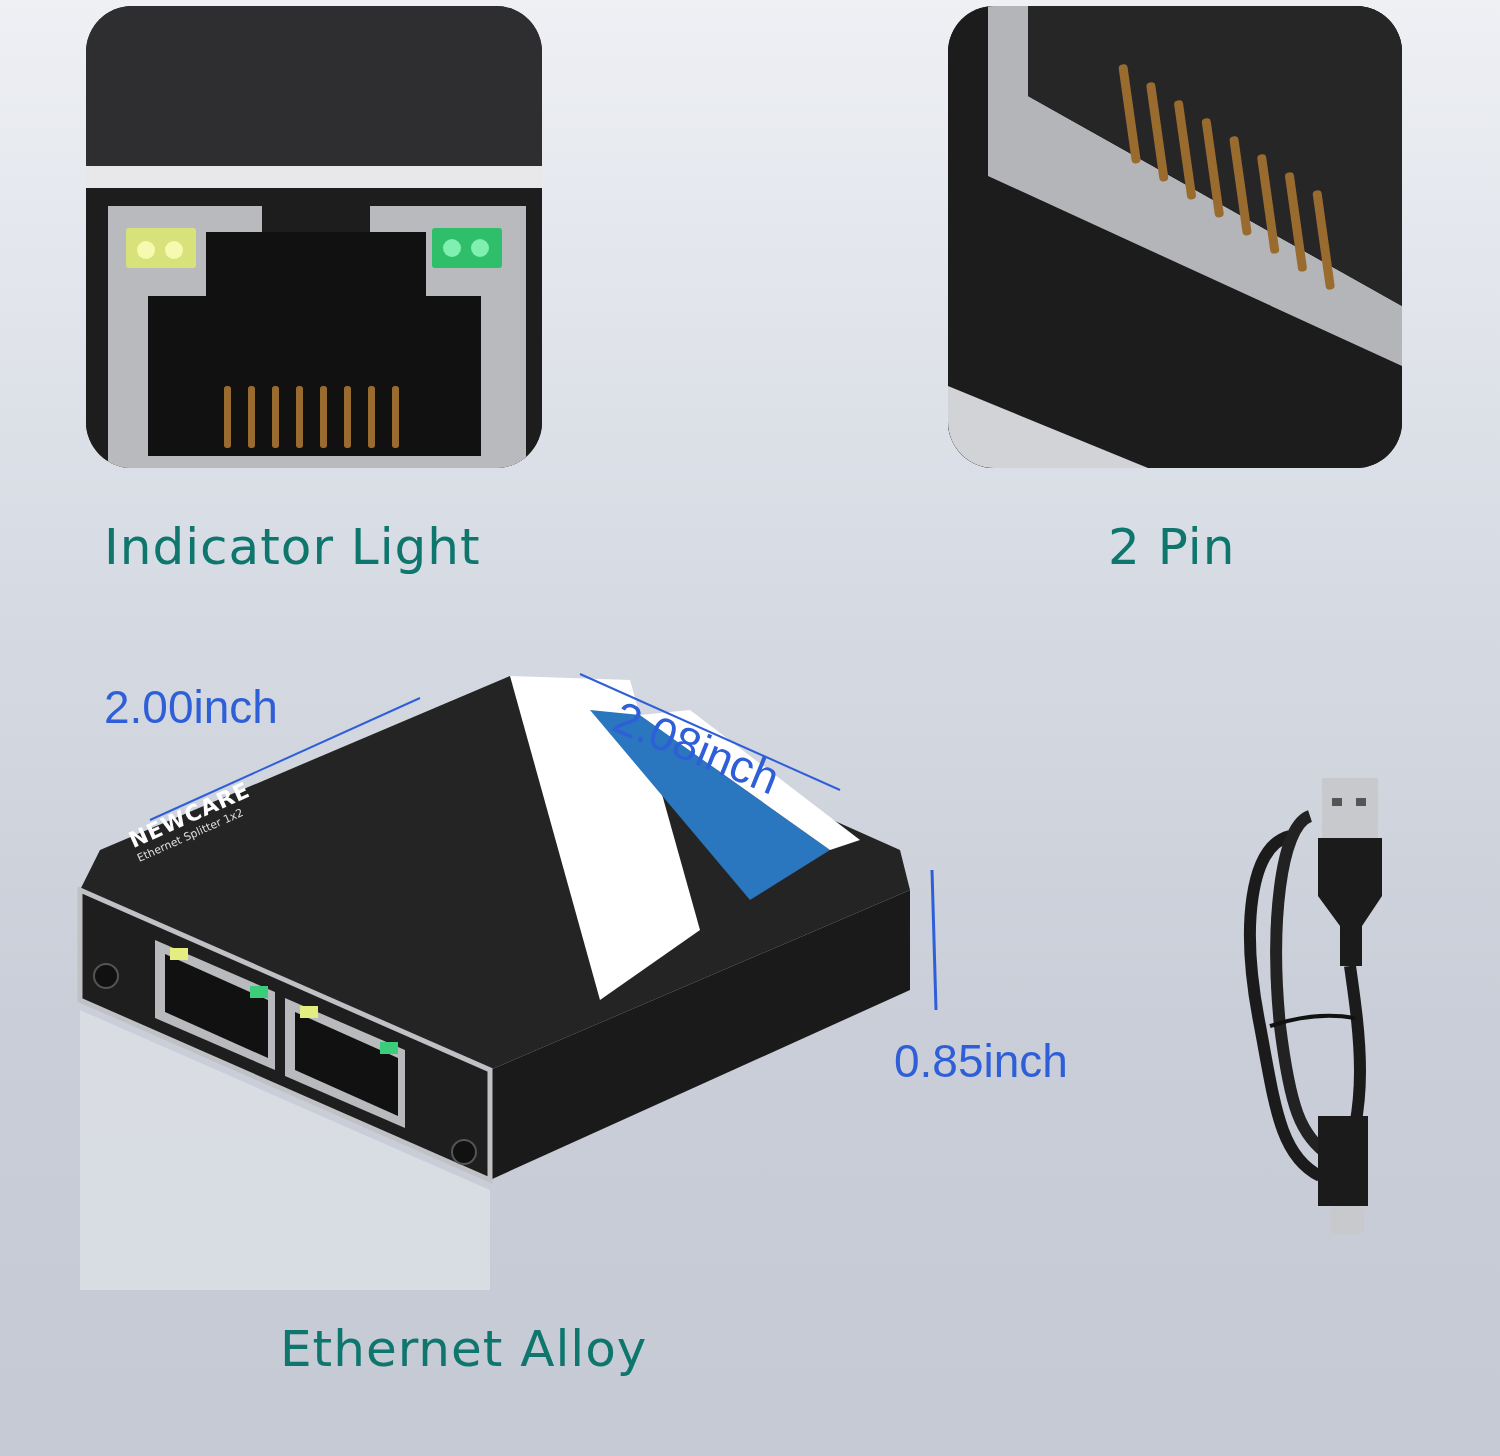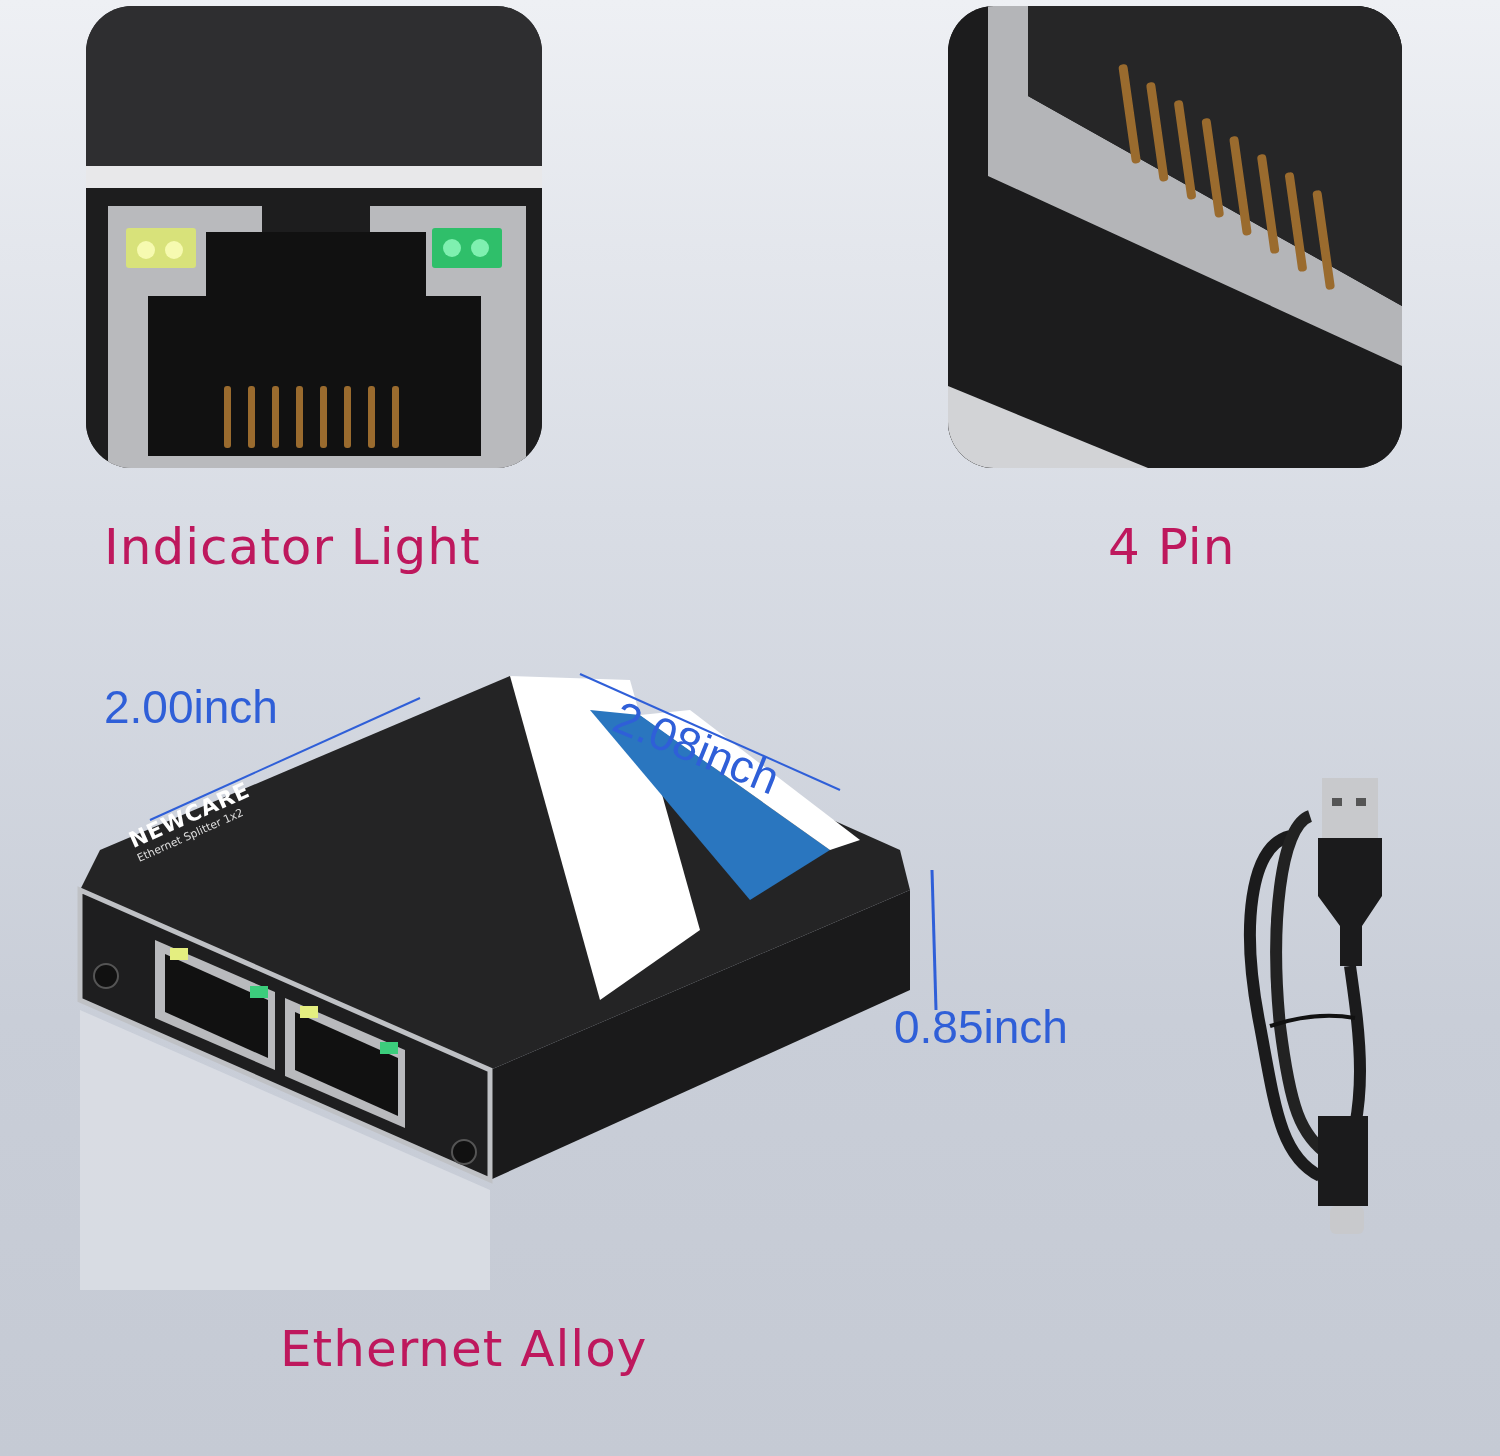--- a/index.html
+++ b/index.html
@@ -2,21 +2,21 @@
 <html><head>
 <meta charset="utf-8">
 <style>
   html, body { margin: 0; padding: 0; }
   body {
     width: 1500px; height: 1456px; position: relative; overflow: hidden;
     background: linear-gradient(180deg, #eef0f4 0%, #d9dde5 35%, #c9ced8 70%, #c5cad4 100%);
     font-family: "DejaVu Sans", "Liberation Sans", sans-serif;
   }
   .panel { position: absolute; overflow: hidden; border-radius: 46px; }
-  .label { position: absolute; color: #be185d; font-size: 50px; letter-spacing: 1px; white-space: nowrap; }
+  .label { position: absolute; color: #0f766e; font-size: 50px; letter-spacing: 1px; white-space: nowrap; }
   .dim { position: absolute; color: #2f5fd8; font-size: 46px; white-space: nowrap; font-family: "Liberation Sans", sans-serif; }
   svg { display: block; }
 </style>
 </head>
 <body>
 
 <div class="panel" style="left:86px; top:6px; width:456px; height:462px; background:#2a2a2b;">
   <svg width="456" height="462" viewBox="0 0 456 462">
     <rect x="0" y="0" width="456" height="160" fill="#2e2e30"></rect>
     <rect x="0" y="160" width="456" height="22" fill="#e8e8ea"></rect>
@@ -60,21 +60,21 @@
       <rect x="232" y="94" width="9" height="100" rx="4" transform="rotate(-8 236 140)"></rect>
       <rect x="260" y="112" width="9" height="100" rx="4" transform="rotate(-8 264 160)"></rect>
       <rect x="288" y="130" width="9" height="100" rx="4" transform="rotate(-8 292 180)"></rect>
       <rect x="316" y="148" width="9" height="100" rx="4" transform="rotate(-8 320 200)"></rect>
       <rect x="344" y="166" width="9" height="100" rx="4" transform="rotate(-8 348 220)"></rect>
       <rect x="372" y="184" width="9" height="100" rx="4" transform="rotate(-8 376 240)"></rect>
     </g>
     <path d="M0 380 L200 462 H0 Z" fill="#d2d3d6"></path>
   </svg>
 </div>
-<div class="label" style="left:1108px; top:518px;">4 Pin</div>
+<div class="label" style="left:1108px; top:518px;">2 Pin</div>
 
 <div style="position:absolute; left:70px; top:670px; width:870px; height:620px;">
   <svg width="870" height="620" viewBox="0 0 870 620">
 
     <path d="M10 340 L420 520 L420 620 L10 620 Z" fill="#dfe2e8" opacity="0.7"></path>
 
     <path d="M30 180 L440 6 L830 180 L840 220 L420 400 L10 220 Z" fill="#242425"></path>
 
     <path d="M440 6 L560 10 L630 260 L530 330 Z" fill="#ffffff"></path>
     <path d="M520 40 L570 45 L760 180 L680 230 Z" fill="#2a76bf"></path>
@@ -101,21 +101,21 @@
     <line x1="862" y1="200" x2="866" y2="340" stroke="#2f5fd8" stroke-width="3"></line>
   </svg>
   <div style="position:absolute; left:55px; top:160px; transform:rotate(-24deg); transform-origin:left top; color:#fff;">
     <div style="font-size:22px; font-weight:bold; letter-spacing:1px;">NEWCARE</div>
     <div style="font-size:11px; color:#ddd;">Ethernet Splitter 1x2</div>
   </div>
 </div>
 
 <div class="dim" style="left:104px; top:680px;text-align:center;">2.00inch</div>
 <div class="dim" style="left:626px; top:690px; transform:rotate(22deg); transform-origin:left top;">2.08inch</div>
-<div class="dim" style="left:894px; top:1000px;">0.85inch</div>
+<div class="dim" style="left:894px; top:1034px;">0.85inch</div>
 
 <div class="label" style="left:280px; top:1320px;">Ethernet Alloy</div>
 
 <div style="position:absolute; left:1240px; top:776px; width:150px; height:460px;">
   <svg width="150" height="460" viewBox="0 0 150 460">
     <rect x="82" y="2" width="56" height="60" fill="#c8c9cc"></rect>
     <rect x="92" y="22" width="10" height="8" fill="#555"></rect>
       <rect x="116" y="22" width="10" height="8" fill="#555"></rect>
     <path d="M78 62 H142 V120 L122 150 V190 H100 V150 L78 120 Z" fill="#1b1b1c"></path>
     <path d="M50 60 C10 70 0 150 20 250 C35 330 40 380 80 400" fill="none" stroke="#1b1b1c" stroke-width="12"></path>

